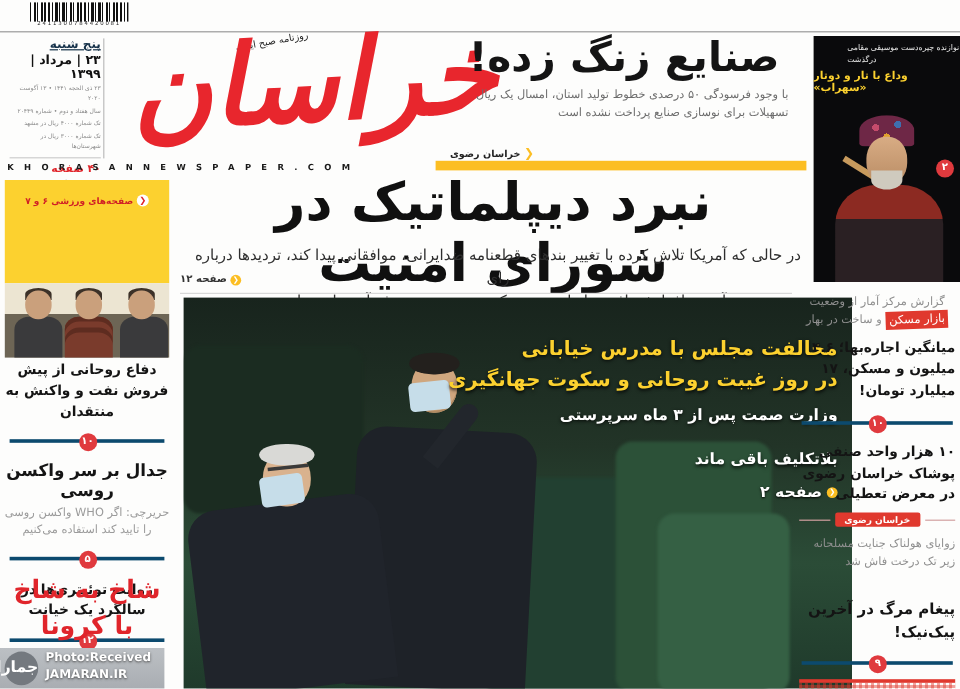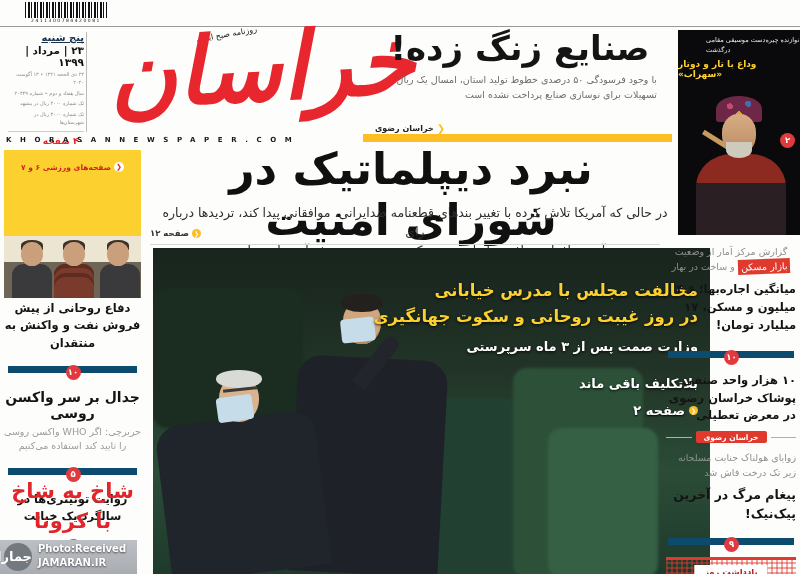--- a/index.html
+++ b/index.html
@@ -47,21 +47,21 @@
   .mus-beard{position:absolute;left:48px;top:112px;width:26px;height:16px;border-radius:0 0 50% 50%;background:#cfcabe;}
   .mus-body{position:absolute;left:18px;top:124px;width:90px;height:82px;border-radius:40% 40% 0 0;
     background:linear-gradient(180deg,#8c2a22 0 35%,#2a2023 35% 100%);}
   .mus-dotar{position:absolute;left:20px;top:118px;width:70px;height:5px;background:#c79a5d;transform:rotate(32deg);}
   #musician-badge{left:780px;top:133px;}
   
   .badge{width:15px;height:15px;border-radius:50%;background:#e03a3e;color:#fff;
     font-size:8.5px;line-height:15px;text-align:center;font-weight:bold;}
   .bullet{width:9px;height:9px;border-radius:50%;background:#fcbe23;display:inline-block;
     color:#fff;font-size:6px;line-height:9px;text-align:center;font-weight:900;}
-  .divrow{position:relative;border-top:7px solid #0c4a6e;}
+  .divrow{position:relative;border-top:3px solid #0c4a6e;}
   .divrow .badge{position:absolute;top:-8px;right:50%;margin-right:-8px;}
   
   #lead-hl{left:150px;top:144px;width:522px;font-size:44px;font-weight:900;color:#101010;
     text-align:center;letter-spacing:-1px;line-height:1.15;}
   #lead-dek{left:158px;top:204px;width:514px;font-size:12.5px;color:#2e2e2e;text-align:center;line-height:1.5;}
   #lead-page{left:150px;top:228px;display:flex;align-items:center;gap:3px;}
   #lead-page span.t{font-size:8.5px;font-weight:bold;color:#333;}
   #lead-rule{left:150px;top:244px;width:510px;border-top:1px solid #d8d8d8;}
   
   #sportbox{left:4px;top:150px;width:137px;height:86px;background:#fcd12f;padding-top:8px;box-sizing:border-box;}
@@ -266,21 +266,21 @@
     <div class="divrow" style="margin:16px 2px 14px;">
       <span class="badge">۱۰</span>
     </div>
     <div class="rc-title">۱۰ هزار واحد صنفی پوشاک خراسان رضوی در معرض تعطیلی</div>
     <div class="rc-tagrow" style="margin-top:6px;">
       <span class="ln"></span>
       <span class="rc-tag">خراسان رضوی</span>
       <span class="ln"></span>
     </div>
     <div class="rc-kicker" style="margin-top:7px;text-align:right;">زوایای هولناک جنایت مسلحانه زیر تک درخت فاش شد</div>
-    <div class="rc-title" style="margin-top:4px;font-size:12.5px;">پیغام مرگ در آخرین پیک‌نیک!</div>
+    <div class="rc-title" style="margin-top:21px;font-size:12.5px;">پیغام مرگ در آخرین پیک‌نیک!</div>
     <div class="divrow" style="margin:15px 2px 12px;">
       <span class="badge">۹</span>
     </div>
     <div class="rc-note-band">
       <span class="lbl">یادداشت روز</span>
     </div>
 
   </div>
 
 </div>

